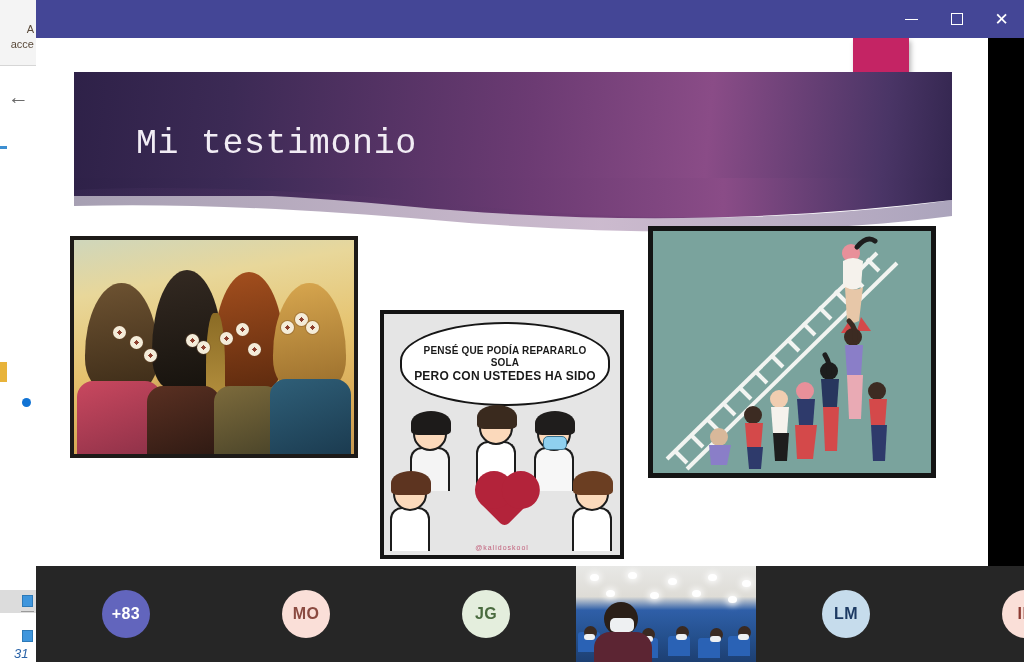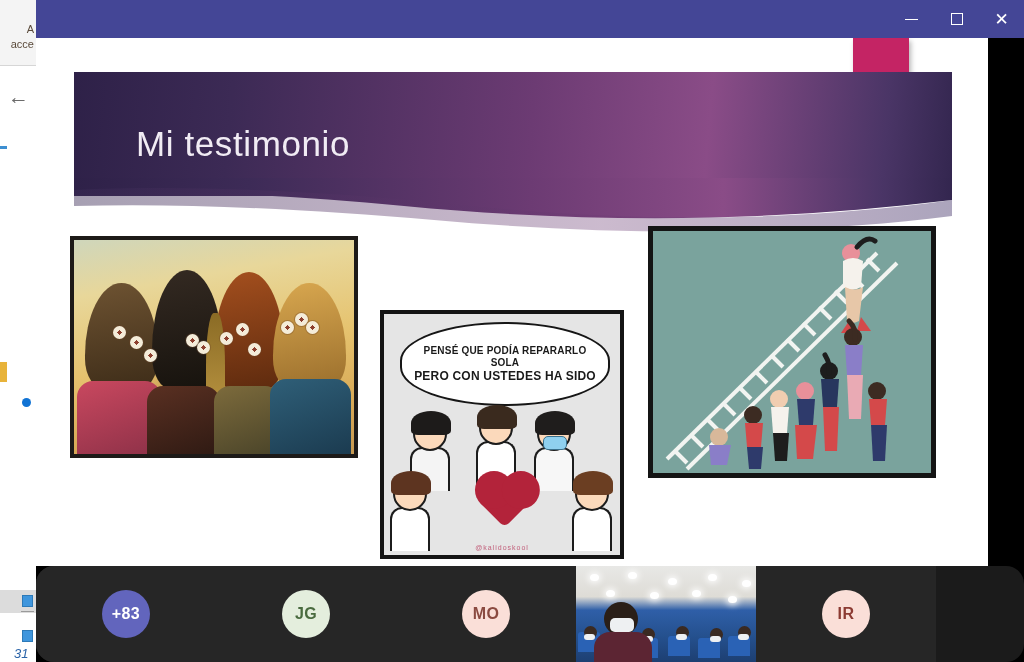--- a/index.html
+++ b/index.html
@@ -121,21 +121,21 @@
   }
   .banner-curve {
     position: absolute; left: 38px; top: 140px; width: 878px; height: 62px;
     overflow: hidden; pointer-events: none;
   }
   .banner-curve svg { display: block; }
   .slide-title {
     position: absolute; left: 100px; top: 86px;
     font-size: 35px; font-weight: 300; color: #f1ecf4;
     letter-spacing: 0.6px; white-space: nowrap;
-    font-family: Liberation Sans, sans-serif;
+    font-family: Liberation Mono, monospace;
   }
 
   
   .pic-painting {
     position: absolute; left: 34px; top: 198px; width: 288px; height: 222px;
     border: 4px solid #1d1a18;
     background:
       radial-gradient(circle at 50% 95%, rgba(120,60,30,0.35) 0 22%, transparent 40%),
       linear-gradient(170deg,#cfd6bb 0%, #e8d79a 22%, #e6c36f 52%, #d9ab58 78%, #c89a52 100%);
     overflow: hidden;
@@ -213,21 +213,21 @@
   .pic-ladder {
     position: absolute; left: 612px; top: 188px; width: 288px; height: 252px;
     border: 5px solid #141414;
     background: #7aa39d;
     overflow: hidden;
   }
 
   
   .filmstrip {
     position: absolute; left: 0; top: 566px; width: 988px; height: 96px;
-    background: #1b1b1b; display: flex; overflow: hidden; border-radius: 18px;
+    background: #1b1b1b; display: flex; overflow: hidden;
   }
   .tile {
     position: relative; width: 180px; height: 96px;
     display: flex; align-items: center; justify-content: center;
     background: #2f2f2f; overflow: hidden; flex: 0 0 auto;
   }
   .tile.avatar-tile { background: #262626; }
   .avatar {
     width: 48px; height: 48px; border-radius: 50%;
     display: flex; align-items: center; justify-content: center;
@@ -460,25 +460,25 @@
 
   </div>
 
   <div class="filmstrip">
 
     <div class="tile avatar-tile">
       <div class="avatar" style="background:#6265bd;color:#ffffff;">+83</div>
     </div>
 
     <div class="tile avatar-tile">
+      <div class="avatar" style="background:#fadfd8;color:#8a4a40;">MO</div>
+    </div>
+
+    <div class="tile avatar-tile">
       <div class="avatar" style="background:#e4eedd;color:#4a6b3f;">JG</div>
-    </div>
-
-    <div class="tile avatar-tile">
-      <div class="avatar" style="background:#fadfd8;color:#8a4a40;">MO</div>
     </div>
 
     <div class="tile">
       <div class="video-auditorium">
         <div class="ceil-light" style="left:14px; top:8px;"></div>
         <div class="ceil-light" style="left:52px; top:6px;"></div>
         <div class="ceil-light" style="left:92px; top:12px;"></div>
         <div class="ceil-light" style="left:132px; top:8px;"></div>
         <div class="ceil-light" style="left:166px; top:14px;"></div>
         <div class="ceil-light" style="left:30px; top:24px;"></div>
@@ -501,19 +501,22 @@
         <div class="att-mask" style="left:134px;top:70px;"></div>
         <div class="att-head" style="left:162px;top:60px;"></div>
         <div class="att-mask" style="left:162px;top:68px;"></div>
 
         <div style="position:absolute;left:28px;top:36px;width:34px;height:34px;border-radius:50%;background:#2a1f18;"></div>
         <div style="position:absolute;left:34px;top:52px;width:24px;height:14px;border-radius:5px;background:#eef0f2;"></div>
         <div style="position:absolute;left:18px;bottom:0;width:58px;height:30px;border-radius:16px 16px 0 0;background:#5c2533;"></div>
       </div>
     </div>
 
+    <div class="tile avatar-tile">
+      <div class="avatar" style="background:#c6dcec;color:#1d3a63;">LM</div>
+    </div>
 
     <div class="tile avatar-tile">
       <div class="avatar" style="background:#fadfd8;color:#8c3b33;">IR</div>
     </div>
 
   </div>
 </div>
 
 </body></html>

